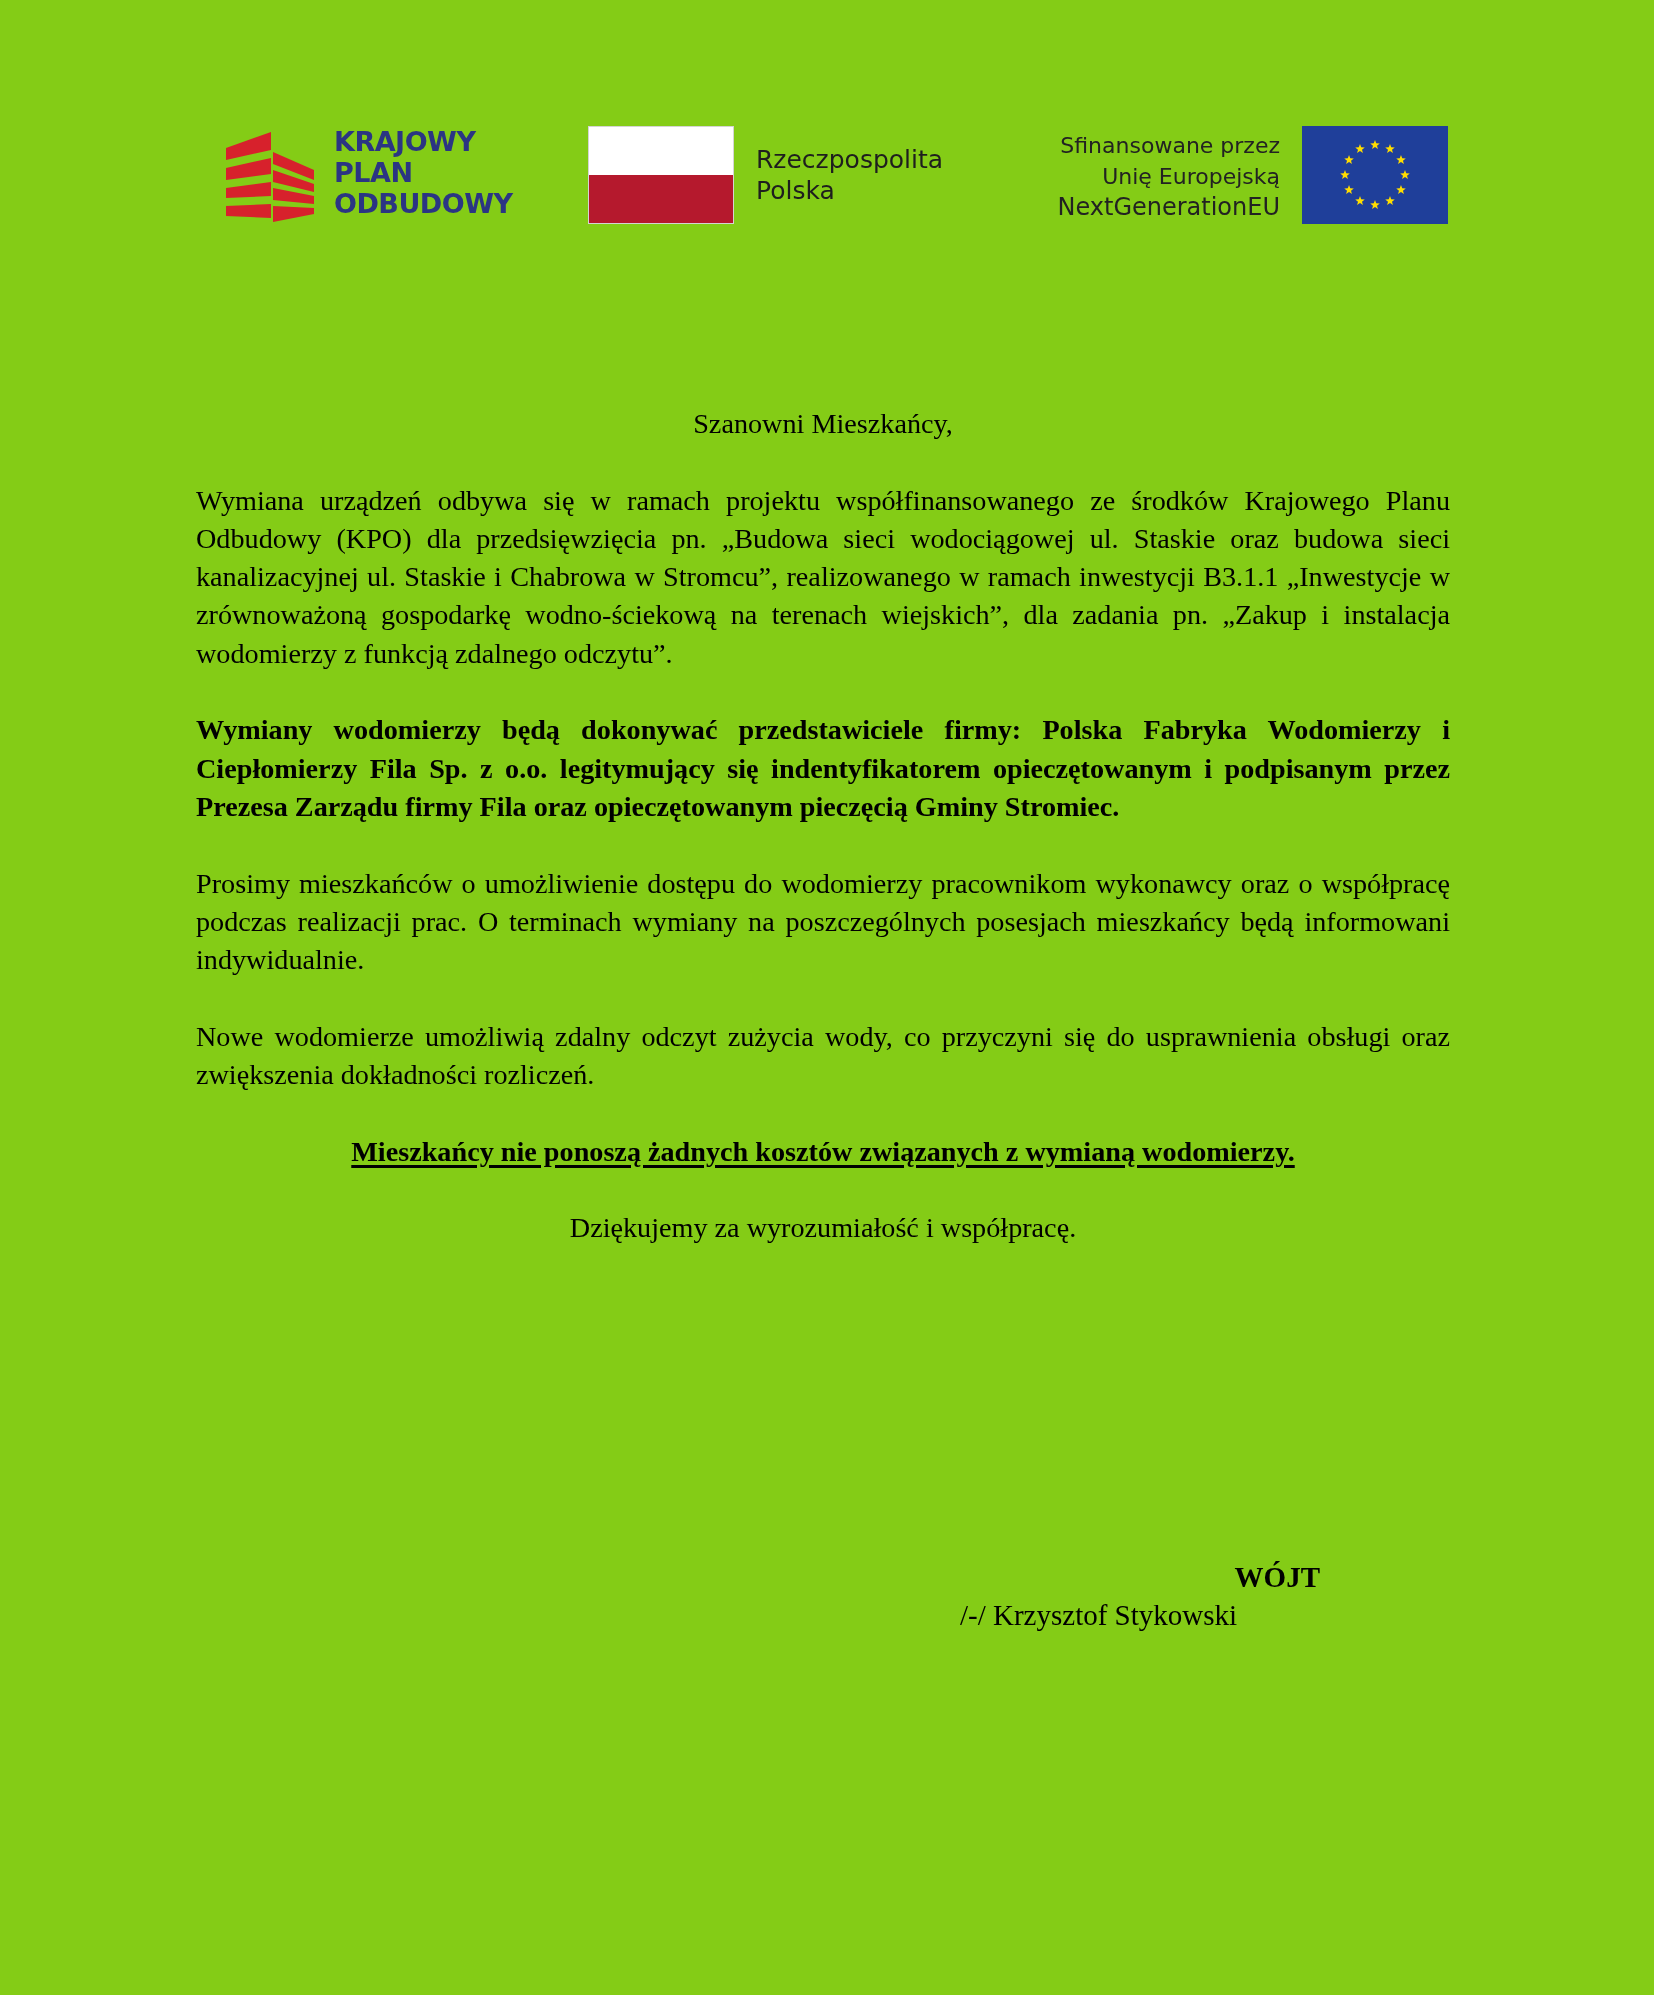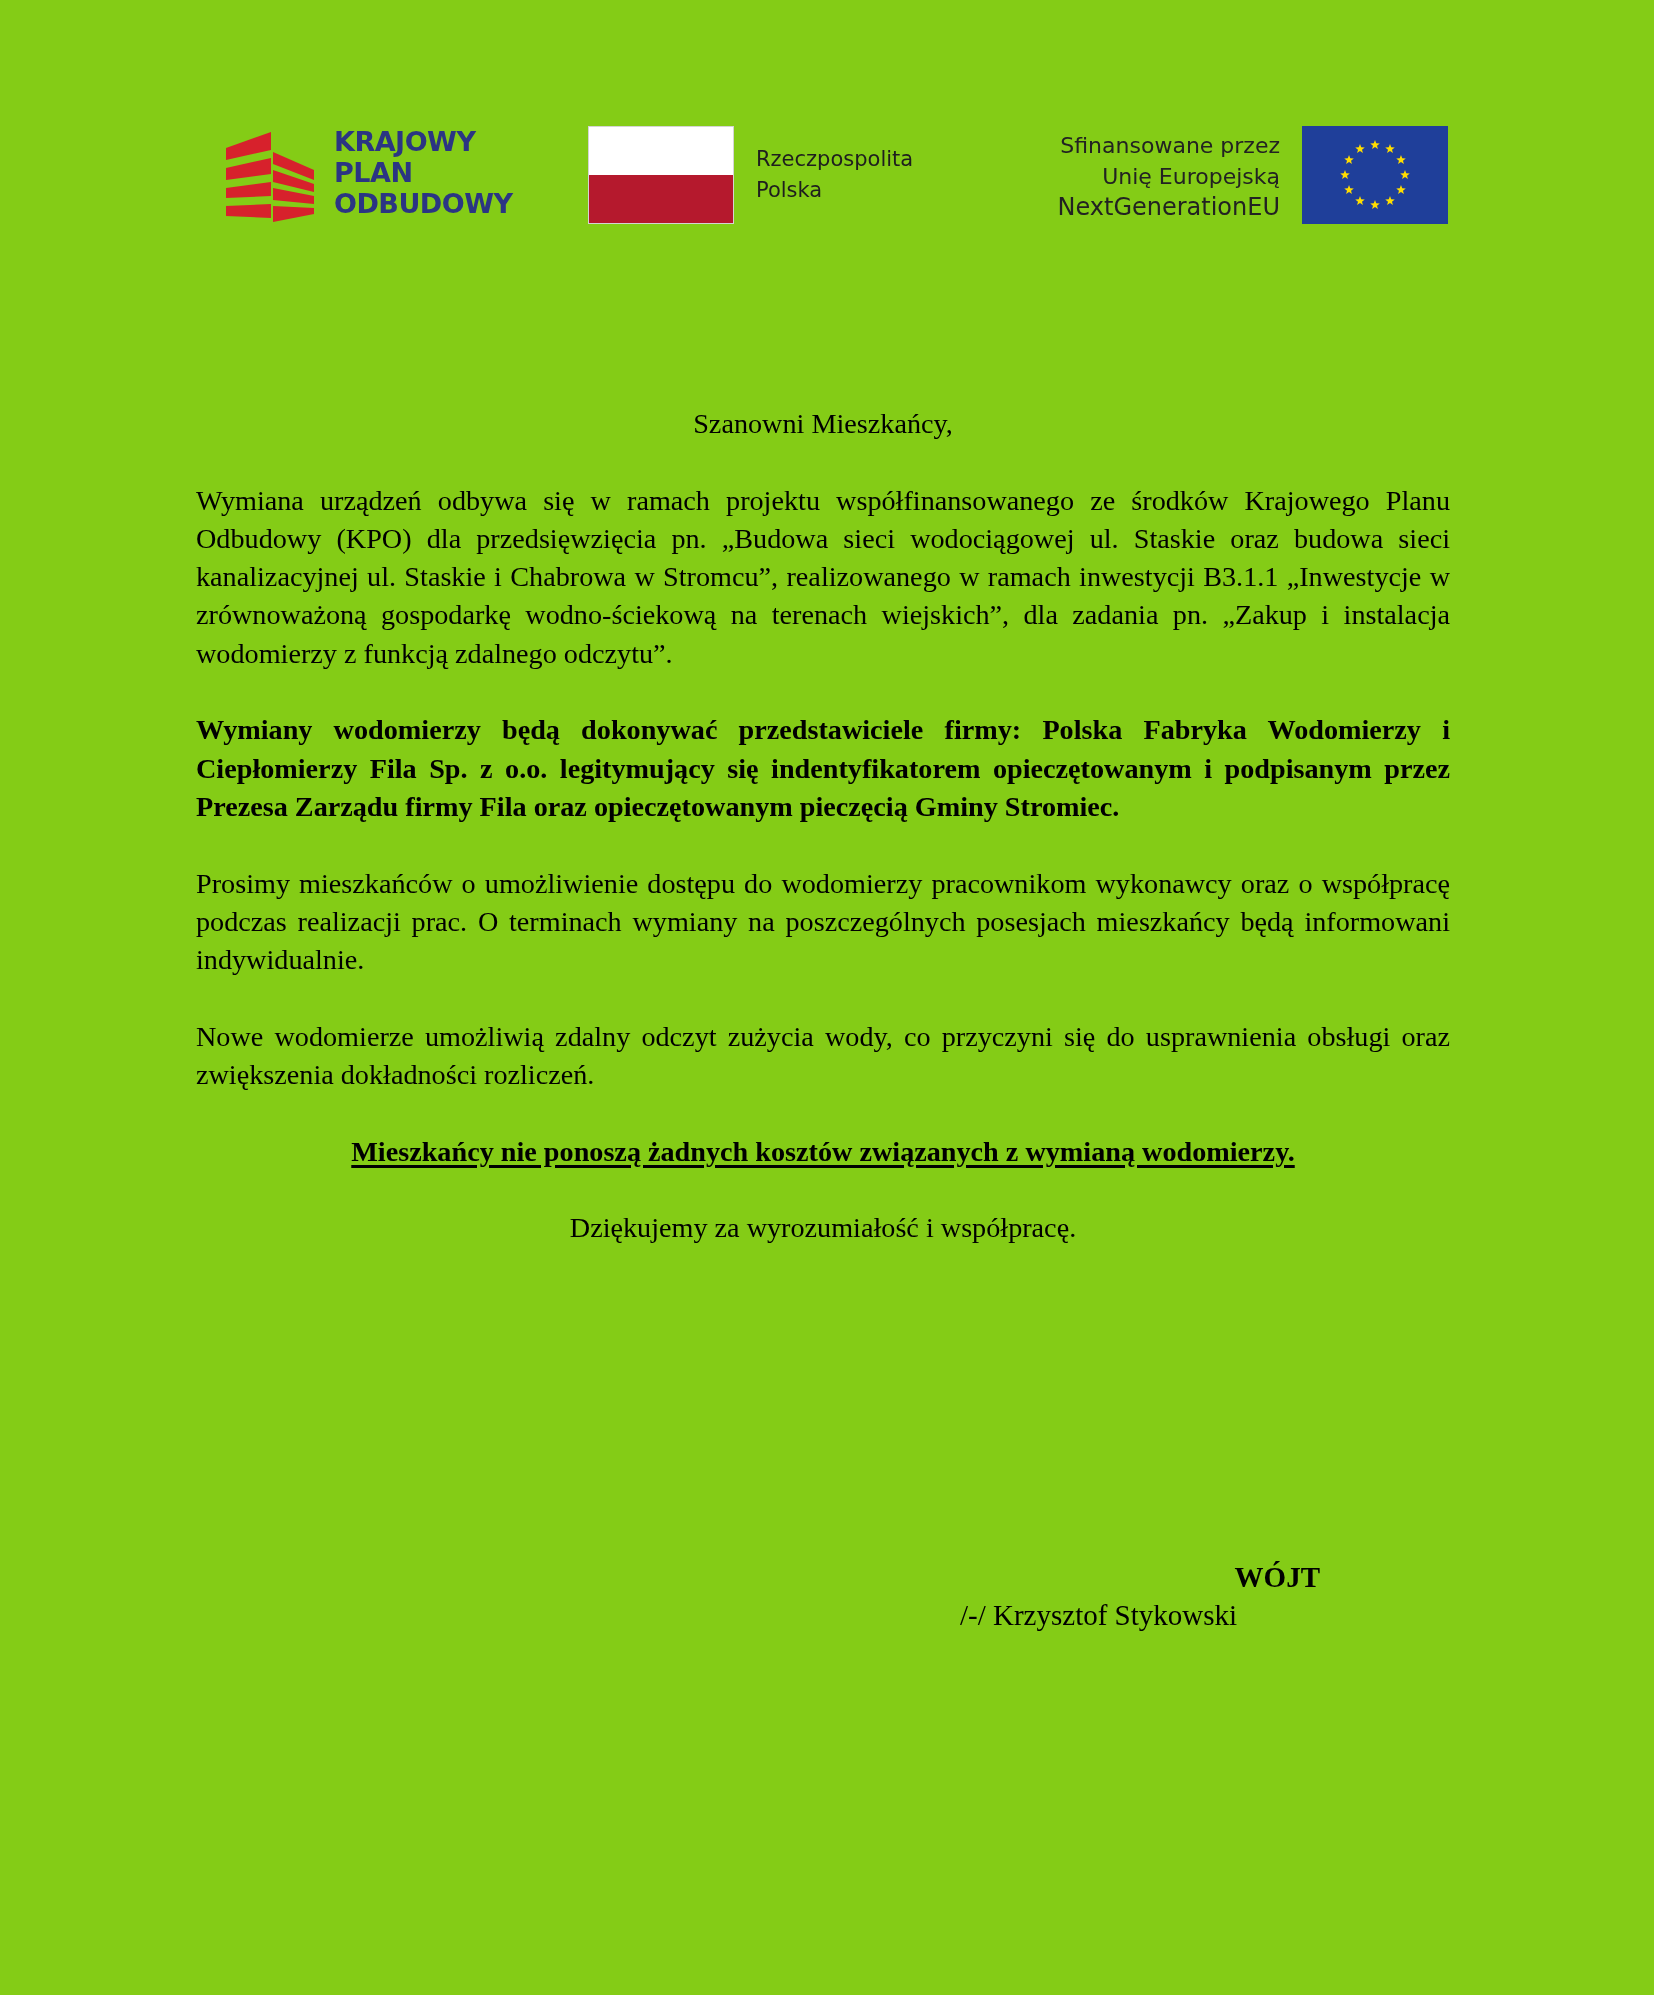--- a/index.html
+++ b/index.html
@@ -9,21 +9,21 @@
   
   .logos { position: absolute; top: 124px; left: 222px; width: 1210px; height: 110px; }
   .kpo { position: absolute; left: 0; top: 2px; width: 310px; height: 100px; }
   .kpo-mark { position: absolute; left: 4px; top: 4px; width: 90px; height: 92px; }
   .kpo-text { position: absolute; left: 112px; top: 0; font-family: "DejaVu Sans", sans-serif; font-weight: bold; color: #2b3583; font-size: 27px; line-height: 31px; letter-spacing: -0.5px; }
 
   .rp { position: absolute; left: 366px; top: 2px; width: 370px; height: 100px; }
   .rp-flag { position: absolute; left: 0; top: 0; width: 146px; height: 98px; border: 1px solid #d4d4d4; box-sizing: border-box; overflow: hidden; }
   .rp-flag .white { height: 48px; background: #ffffff; }
   .rp-flag .red { height: 50px; background: #b5192d; }
-  .rp-text { position: absolute; left: 168px; top: 18px; font-family: "DejaVu Sans", sans-serif; color: #1e1e1e; font-size: 21px; line-height: 31px; }
+  .rp-text { position: absolute; left: 168px; top: 18px; font-family: "DejaVu Sans", sans-serif; color: #1e1e1e; font-size: 25px; line-height: 31px; }
 
   .eu { position: absolute; left: 796px; top: 0; width: 430px; height: 100px; }
   .eu-text { position: absolute; right: 168px; top: 6px; text-align: right; font-family: "DejaVu Sans", sans-serif; color: #222; font-size: 22px; line-height: 31px; white-space: nowrap; }
   .eu-text .strong { font-size: 24px; }
   .eu-flag { position: absolute; right: 0; top: 2px; width: 146px; height: 98px; background: #1f3f9a; }
 
   
   .letter { position: absolute; left: 196px; top: 405px; width: 1254px; font-family: "Liberation Serif", serif; font-size: 28.2px; line-height: 38.3px; color: #000; }
   .letter p { margin: 0 0 38.3px 0; text-align: justify; }
   .letter p.left { text-align: center; }

